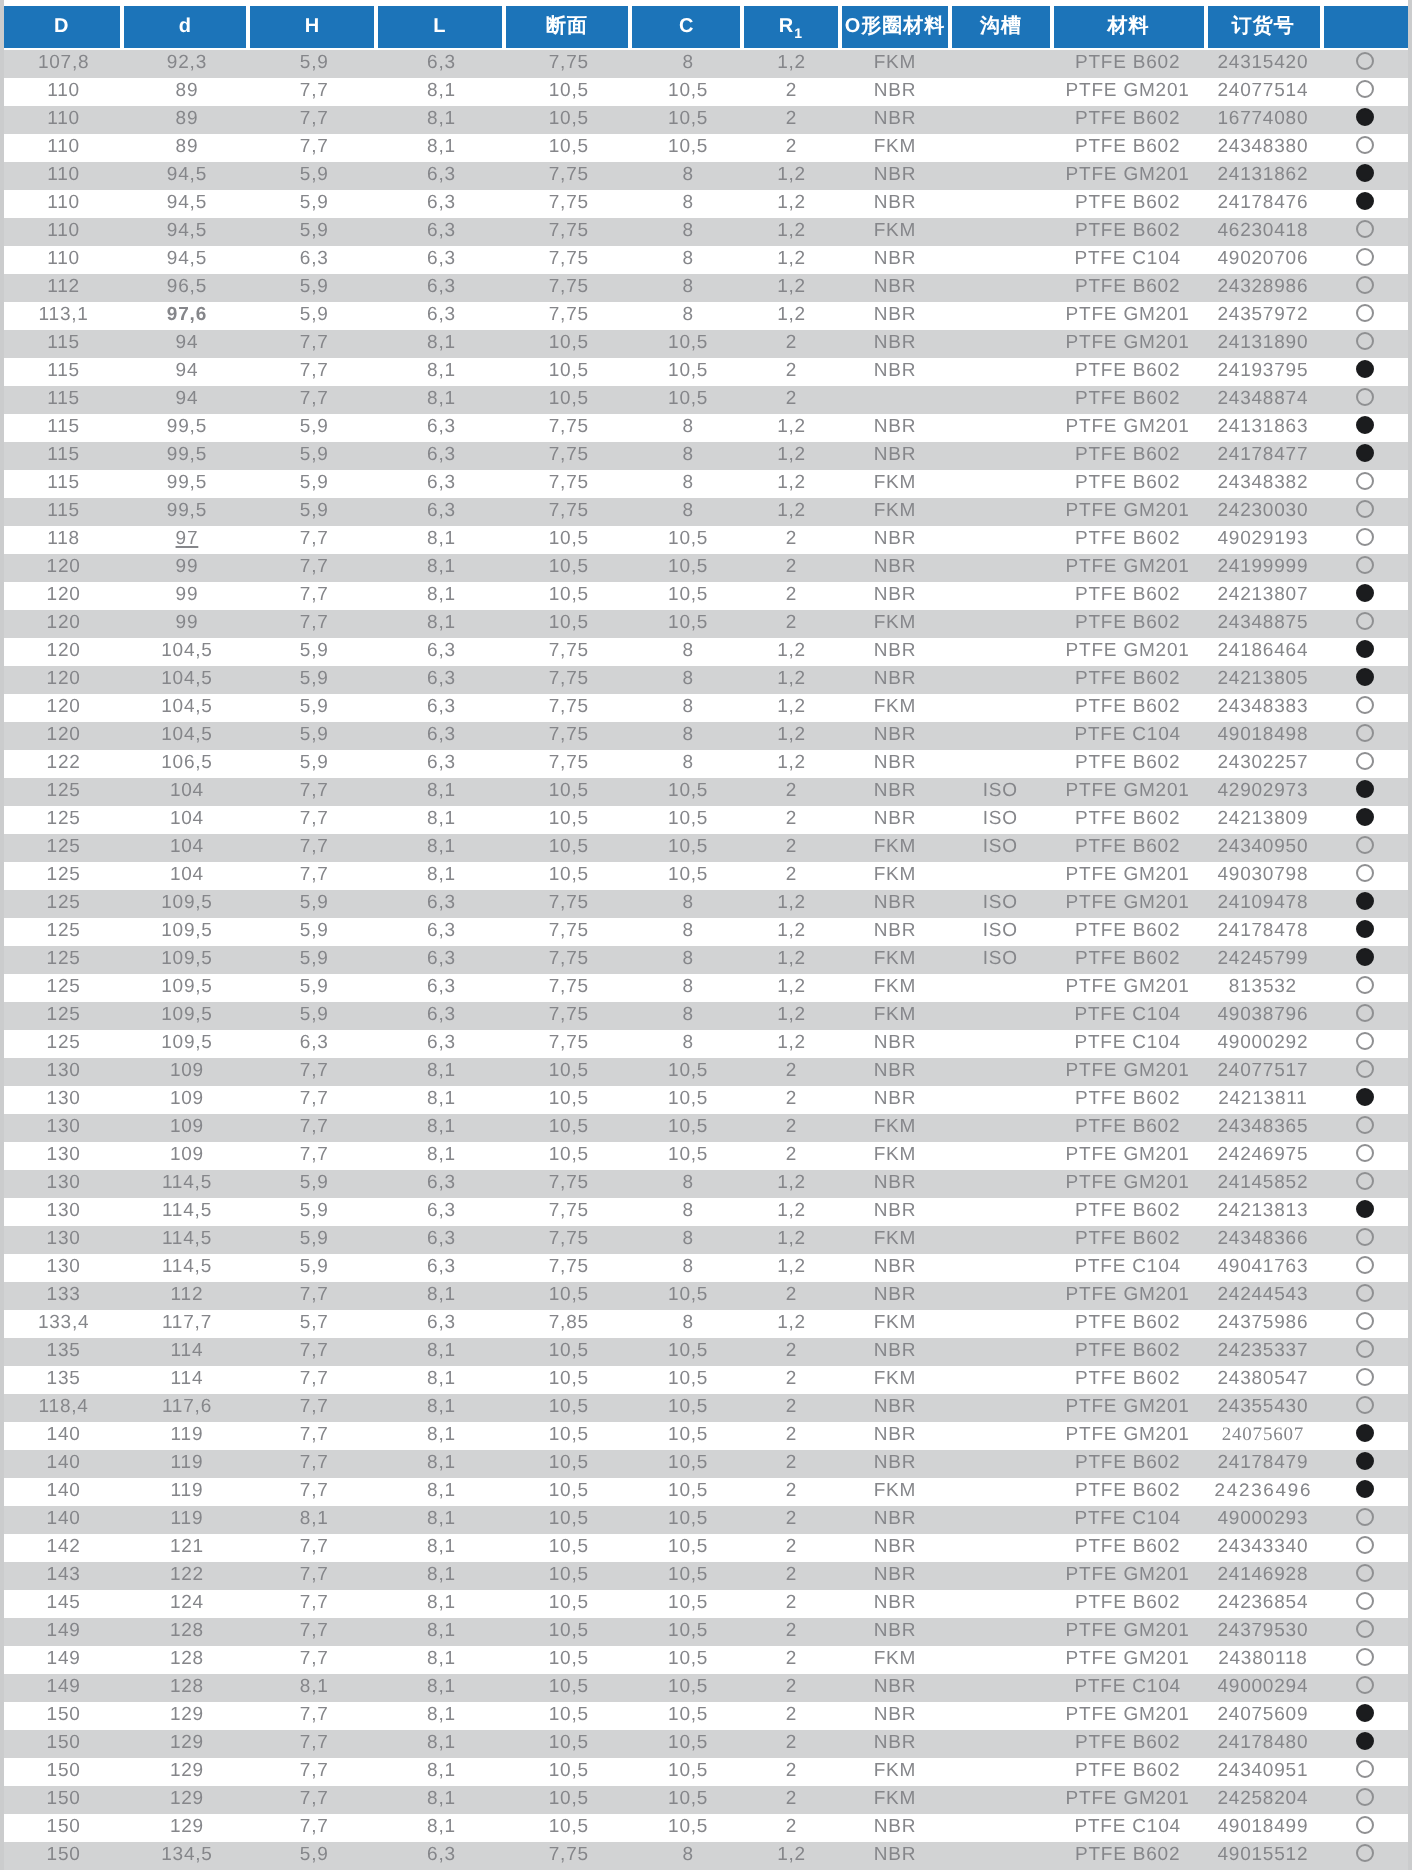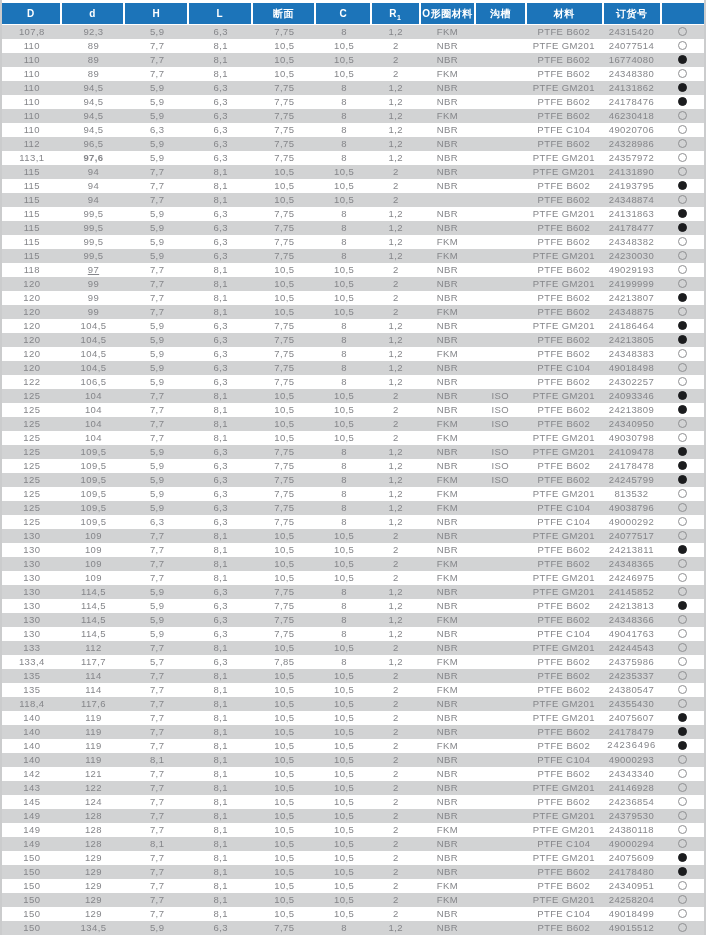--- a/index.html
+++ b/index.html
@@ -448,21 +448,21 @@
         <div class="cell" style="width: 60px;">125</div>
         <div class="cell" style="width: 64px;">104</div>
         <div class="cell" style="width: 64px;">7,7</div>
         <div class="cell" style="width: 64px;">8,1</div>
         <div class="cell" style="width: 64px;">10,5</div>
         <div class="cell" style="width: 56px;">10,5</div>
         <div class="cell" style="width: 48px;">2</div>
         <div class="cell" style="width: 56px;">NBR</div>
         <div class="cell" style="width: 50px;">ISO</div>
         <div class="cell" style="width: 78px;">PTFE GM201</div>
-        <div class="cell" style="width: 58px;">24093346</div>
+        <div class="cell" style="width: 58px;">42902973</div>
         <div class="cell" style="width: 44px;"><span class="circle filled"></span></div>
       </div>
       <div class="row">
         <div class="cell" style="width: 60px;">125</div>
         <div class="cell" style="width: 64px;">104</div>
         <div class="cell" style="width: 64px;">7,7</div>
         <div class="cell" style="width: 64px;">8,1</div>
         <div class="cell" style="width: 64px;">10,5</div>
         <div class="cell" style="width: 56px;">10,5</div>
         <div class="cell" style="width: 48px;">2</div>
@@ -770,21 +770,21 @@
         <div class="cell" style="width: 60px;">140</div>
         <div class="cell" style="width: 64px;">119</div>
         <div class="cell" style="width: 64px;">7,7</div>
         <div class="cell" style="width: 64px;">8,1</div>
         <div class="cell" style="width: 64px;">10,5</div>
         <div class="cell" style="width: 56px;">10,5</div>
         <div class="cell" style="width: 48px;">2</div>
         <div class="cell" style="width: 56px;">NBR</div>
         <div class="cell" style="width: 50px;"></div>
         <div class="cell" style="width: 78px;">PTFE GM201</div>
-        <div class="cell" style="width: 58px;">24075607</div>
+        <div class="cell" style="width: 58px; font-family: Liberation Serif, serif;">24075607</div>
         <div class="cell" style="width: 44px;"><span class="circle filled"></span></div>
       </div>
       <div class="row alt">
         <div class="cell" style="width: 60px;">140</div>
         <div class="cell" style="width: 64px;">119</div>
         <div class="cell" style="width: 64px;">7,7</div>
         <div class="cell" style="width: 64px;">8,1</div>
         <div class="cell" style="width: 64px;">10,5</div>
         <div class="cell" style="width: 56px;">10,5</div>
         <div class="cell" style="width: 48px;">2</div>

